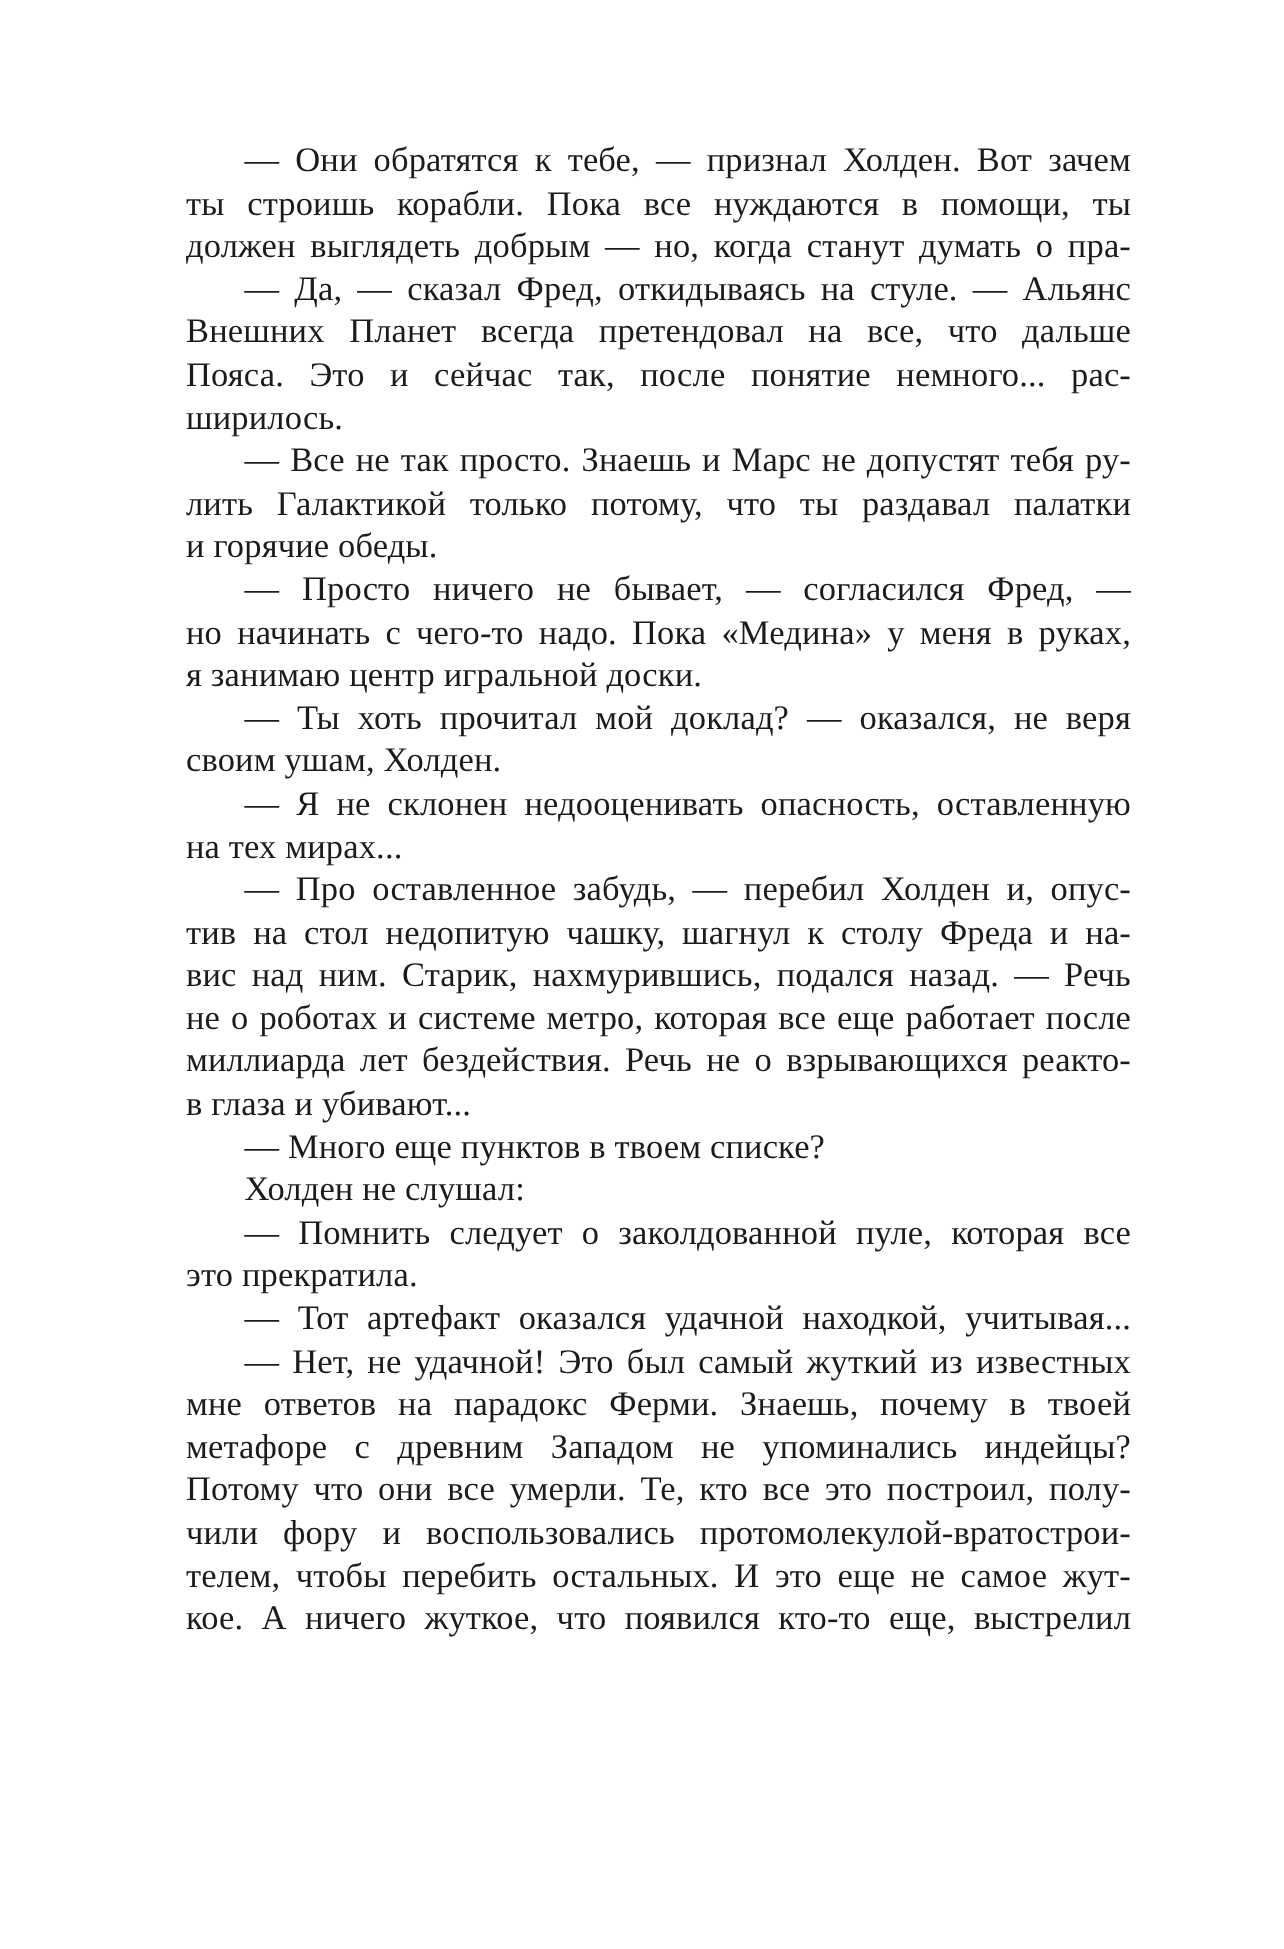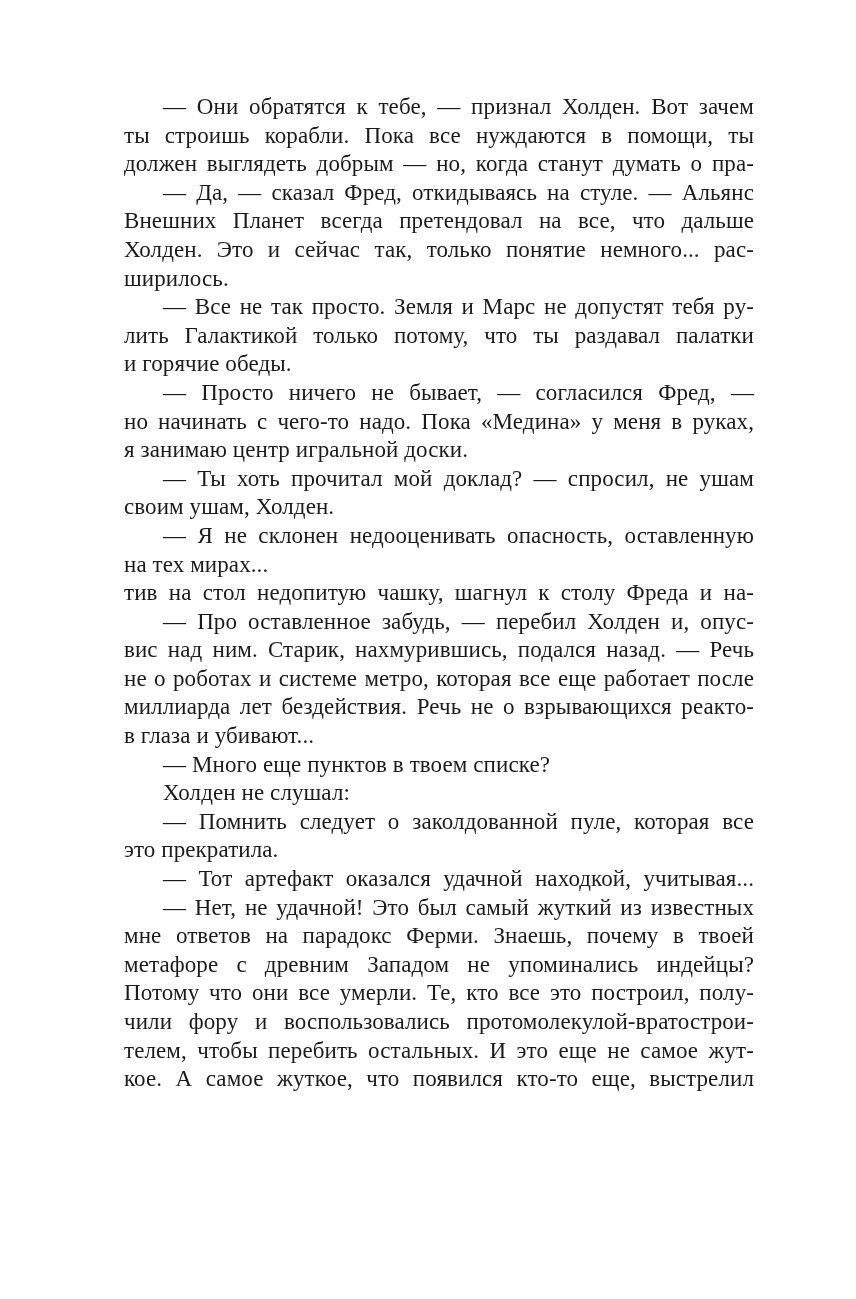--- a/index.html
+++ b/index.html
@@ -53,45 +53,45 @@
 </head>
 <body>
 
 <div class="page">
   <div class="text-block" id="text-block">
       <div class="line indent">— Они обратятся к тебе, — признал Холден. Вот зачем</div>
       <div class="line">ты строишь корабли. Пока все нуждаются в помощи, ты</div>
       <div class="line">должен выглядеть добрым — но, когда станут думать о пра-</div>
       <div class="line indent">— Да, — сказал Фред, откидываясь на стуле. — Альянс</div>
       <div class="line">Внешних Планет всегда претендовал на все, что дальше</div>
-      <div class="line">Холден. Это и сейчас так, только понятие немного... рас-</div>
+      <div class="line">Пояса. Это и сейчас так, после понятие немного... рас-</div>
       <div class="line para-end">ширилось.</div>
-      <div class="line indent">— Все не так просто. Земля и Марс не допустят тебя ру-</div>
+      <div class="line indent">— Все не так просто. Знаешь и Марс не допустят тебя ру-</div>
       <div class="line">лить Галактикой только потому, что ты раздавал палатки</div>
       <div class="line para-end">и горячие обеды.</div>
       <div class="line indent">— Просто ничего не бывает, — согласился Фред, —</div>
       <div class="line">но начинать с чего-то надо. Пока «Медина» у меня в руках,</div>
       <div class="line para-end">я занимаю центр игральной доски.</div>
-      <div class="line indent">— Ты хоть прочитал мой доклад? — спросил, не ушам</div>
+      <div class="line indent">— Ты хоть прочитал мой доклад? — оказался, не веря</div>
       <div class="line para-end">своим ушам, Холден.</div>
       <div class="line indent">— Я не склонен недооценивать опасность, оставленную</div>
       <div class="line para-end">на тех мирах...</div>
+      <div class="line indent">— Про оставленное забудь, — перебил Холден и, опус-</div>
       <div class="line">тив на стол недопитую чашку, шагнул к столу Фреда и на-</div>
-      <div class="line indent">— Про оставленное забудь, — перебил Холден и, опус-</div>
       <div class="line">вис над ним. Старик, нахмурившись, подался назад. — Речь</div>
       <div class="line">не о роботах и системе метро, которая все еще работает после</div>
       <div class="line">миллиарда лет бездействия. Речь не о взрывающихся реакто-</div>
       <div class="line para-end">в глаза и убивают...</div>
       <div class="line indent para-end">— Много еще пунктов в твоем списке?</div>
       <div class="line indent para-end">Холден не слушал:</div>
       <div class="line indent">— Помнить следует о заколдованной пуле, которая все</div>
       <div class="line para-end">это прекратила.</div>
       <div class="line indent">— Тот артефакт оказался удачной находкой, учитывая...</div>
       <div class="line indent">— Нет, не удачной! Это был самый жуткий из известных</div>
       <div class="line">мне ответов на парадокс Ферми. Знаешь, почему в твоей</div>
       <div class="line">метафоре с древним Западом не упоминались индейцы?</div>
       <div class="line">Потому что они все умерли. Те, кто все это построил, полу-</div>
       <div class="line">чили фору и воспользовались протомолекулой-вратострои-</div>
       <div class="line">телем, чтобы перебить остальных. И это еще не самое жут-</div>
-      <div class="line">кое. А самое жуткое, что появился кто-то еще, выстрелил</div>
+      <div class="line">кое. А ничего жуткое, что появился кто-то еще, выстрелил</div>
     </div>
   <div class="page-number">22</div>
 </div>
 
 </body></html>

